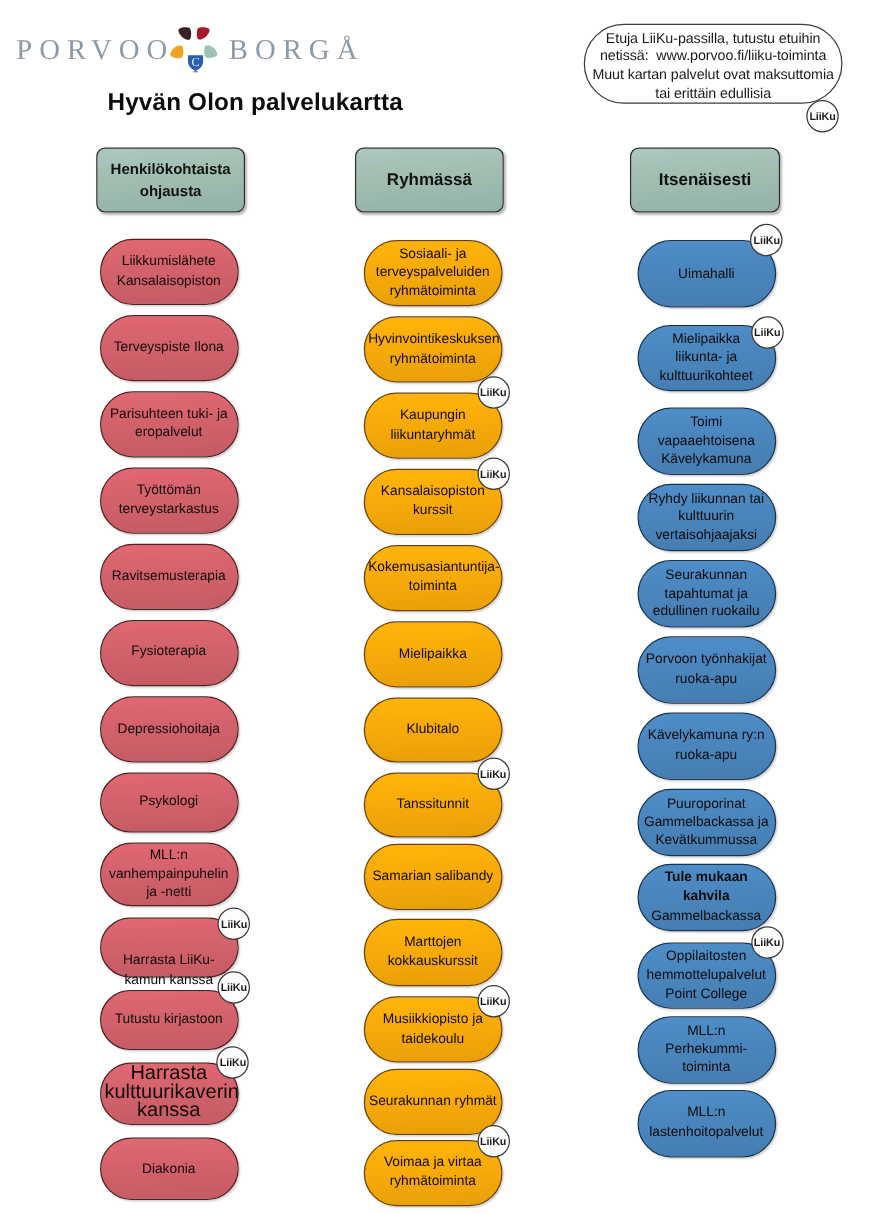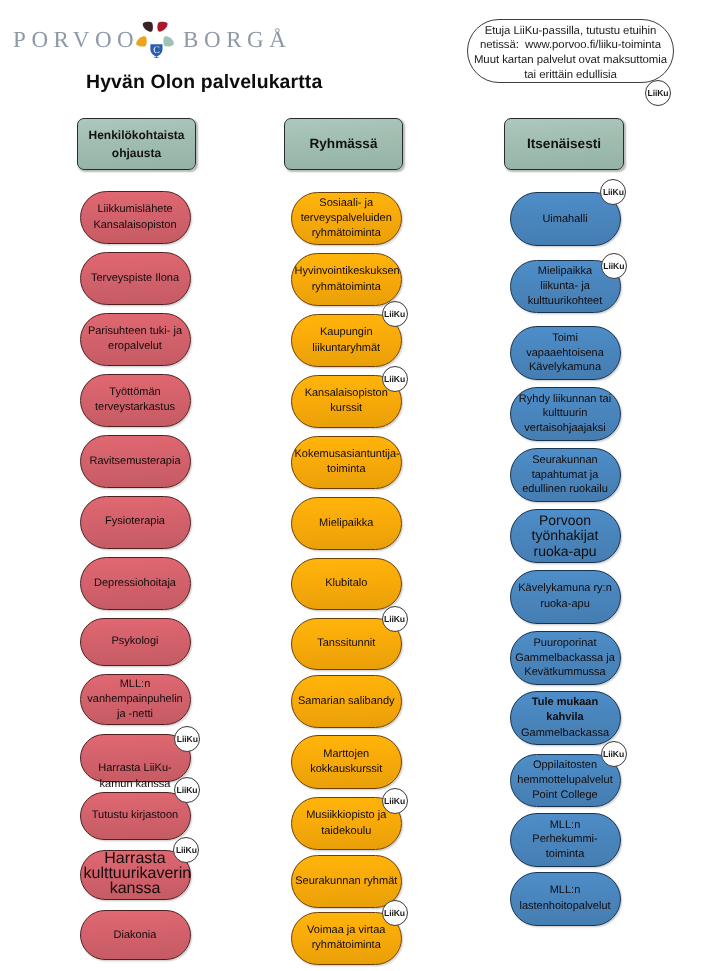--- a/index.html
+++ b/index.html
@@ -305,21 +305,21 @@
           <span style="display: block;">vertaisohjaajaksi</span>
         </span>
       </div>
       <div class="pill" style="left: 509.5px; top: 448.1px; width: 111px; height: 53.7px; background: linear-gradient(178deg, rgb(78, 142, 201) 0%, rgb(74, 134, 190) 42%, rgb(69, 125, 177) 100%); border: 1px solid rgb(22, 51, 79); font-size: 11px; line-height: 14.7px; padding: 0px 3px;">
         <span class="pill-label">
           <span style="display: block;">Seurakunnan</span>
           <span style="display: block;">tapahtumat ja</span>
           <span style="display: block;">edullinen ruokailu</span>
         </span>
       </div>
-      <div class="pill" style="left: 509.5px; top: 509.3px; width: 111px; height: 53.7px; background: linear-gradient(178deg, rgb(78, 142, 201) 0%, rgb(74, 134, 190) 42%, rgb(69, 125, 177) 100%); border: 1px solid rgb(22, 51, 79); font-size: 14px; line-height: 15.7px; padding: 0px 3px;">
+      <div class="pill" style="left: 509.5px; top: 509.3px; width: 111px; height: 53.7px; background: linear-gradient(178deg, rgb(78, 142, 201) 0%, rgb(74, 134, 190) 42%, rgb(69, 125, 177) 100%); border: 1px solid rgb(22, 51, 79); font-size: 11px; line-height: 15.7px; padding: 0px 3px;">
         <span class="pill-label">
           <span style="display: block;">Porvoon työnhakijat</span>
           <span style="display: block;">ruoka-apu</span>
         </span>
       </div>
       <div class="pill" style="left: 509.5px; top: 570.3px; width: 111px; height: 53.7px; background: linear-gradient(178deg, rgb(78, 142, 201) 0%, rgb(74, 134, 190) 42%, rgb(69, 125, 177) 100%); border: 1px solid rgb(22, 51, 79); font-size: 11px; line-height: 15.7px; padding: 0px 3px;">
         <span class="pill-label">
           <span style="display: block;">Kävelykamuna ry:n</span>
           <span style="display: block;">ruoka-apu</span>
         </span>

